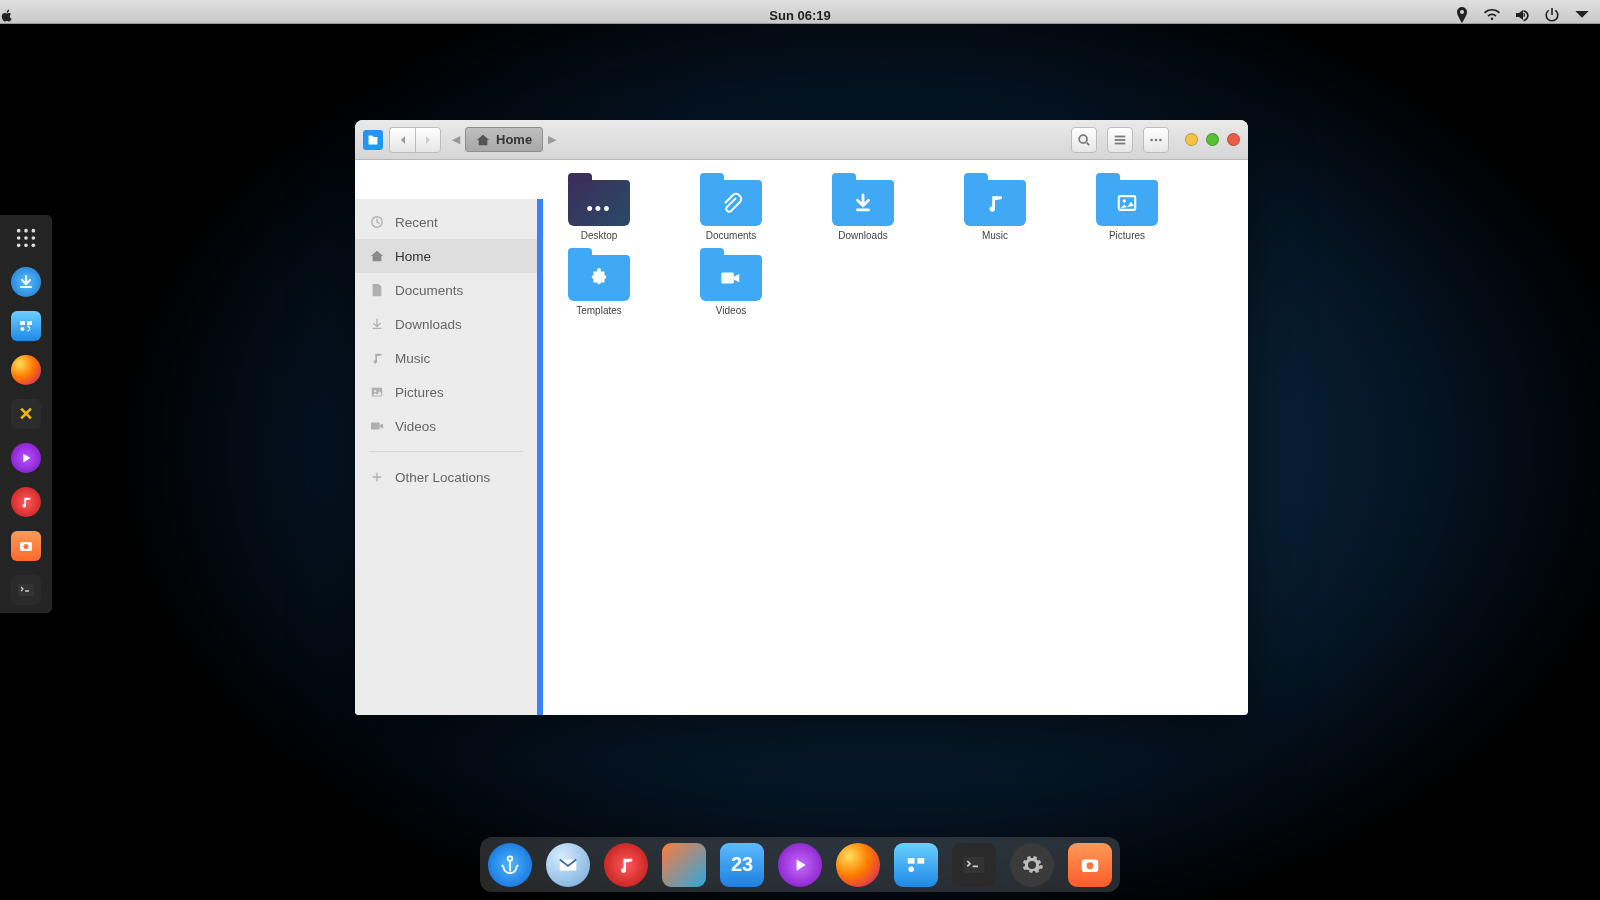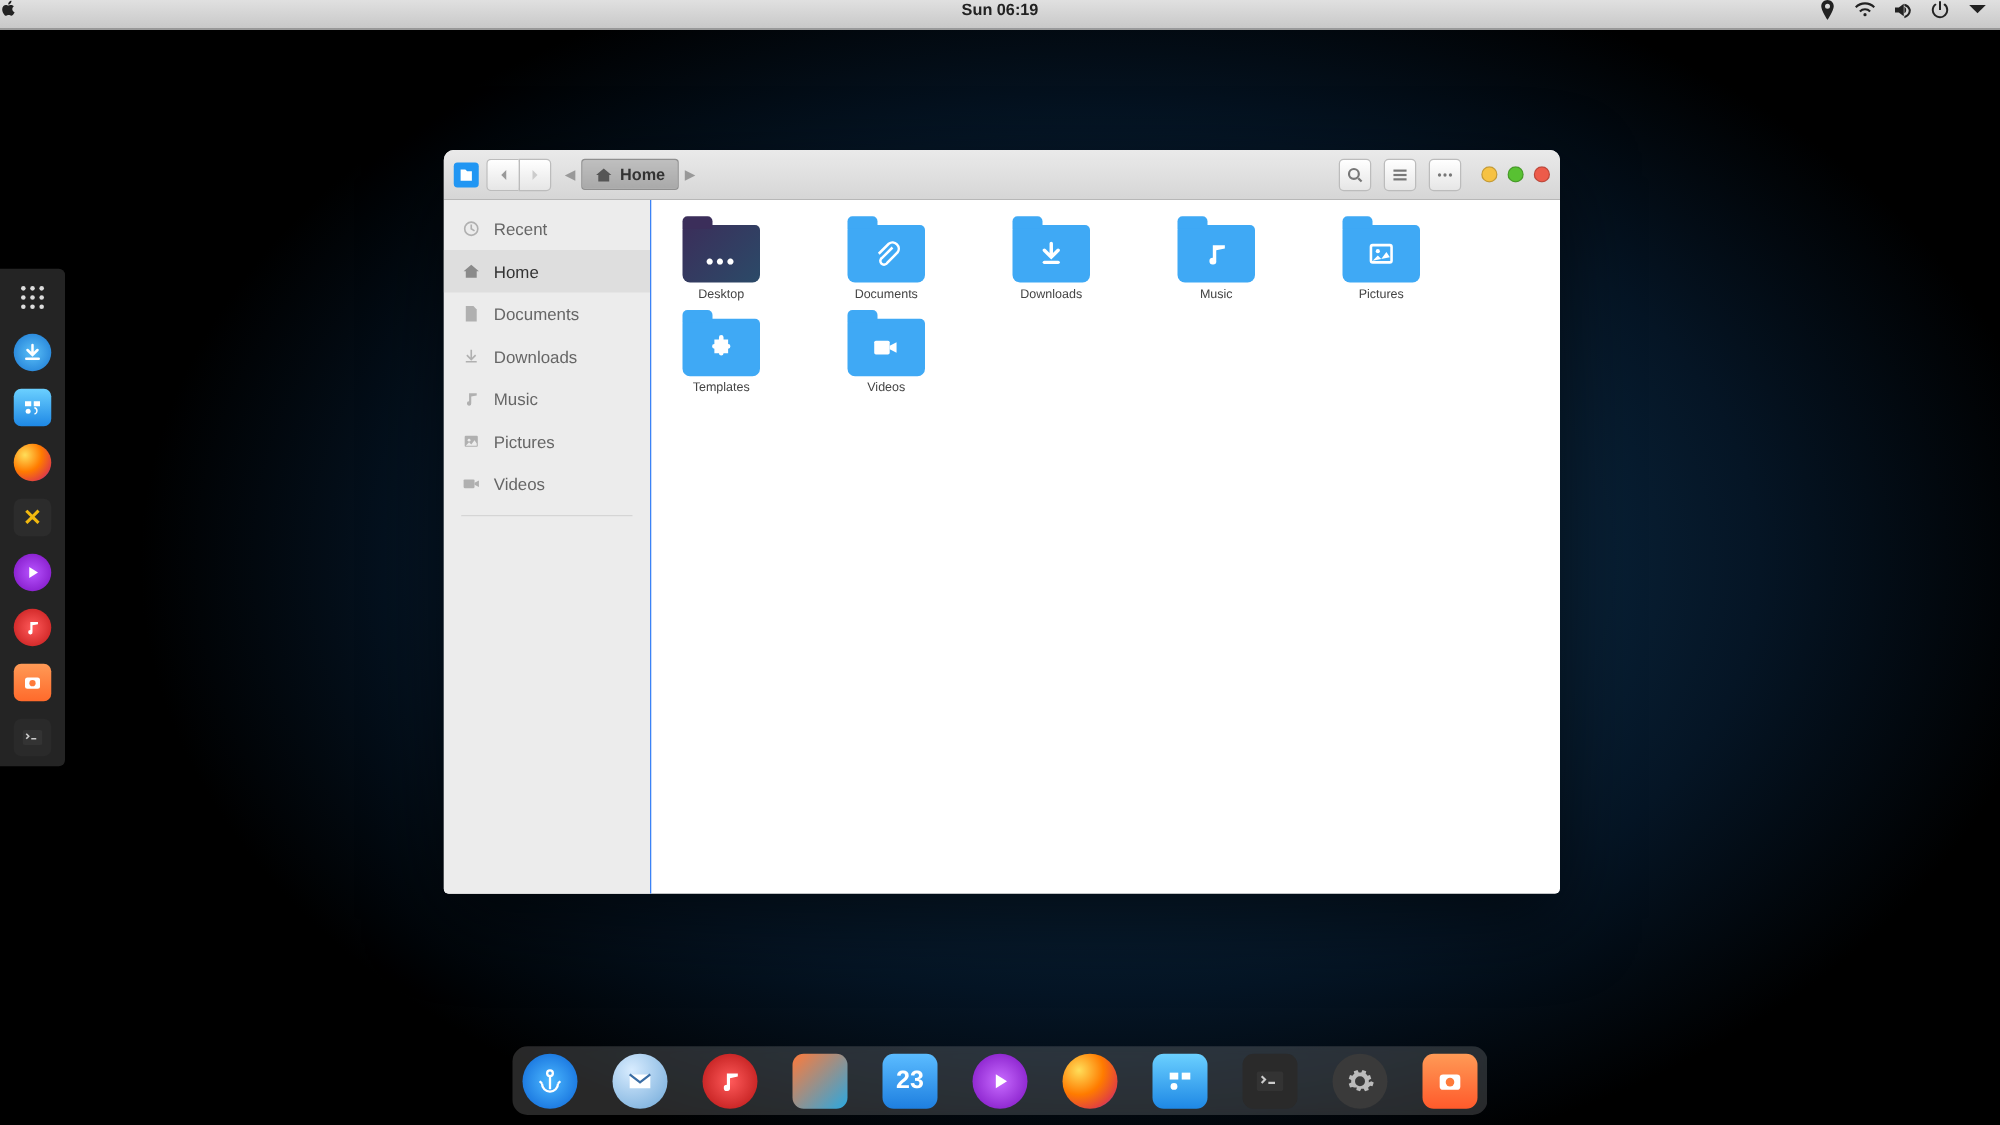--- a/index.html
+++ b/index.html
@@ -7,21 +7,21 @@
 body {
   background: radial-gradient(ellipse 60% 70% at 55% 50%, #1a4a72 0%, #0c2b45 25%, #051525 55%, #000 80%);
   position: relative;
 }
 
 
 .menubar {
   position: absolute; top: 0; left: 0; right: 0; height: 24px;
   background: linear-gradient(#e0e0e0, #c8c8c8);
   border-bottom: 1px solid #9a9a9a;
-  display: flex; align-items: flex-start;
+  display: flex; align-items: flex-end;
   font-size: 13px; color: #222;
 }
 .menubar .apple { width: 26px; text-align: center; font-size: 15px; }
 .menubar .clock { position: absolute; left: 50%; transform: translateX(-50%); font-weight: 700; }
 .menubar .tray { margin-left: auto; display: flex; align-items: center; gap: 14px; padding-right: 10px; }
 .menubar .tray svg { width: 16px; height: 16px; display: block; }
 
 
 .leftdash {
   position: absolute; top: 215px; left: 0; width: 52px;
@@ -54,22 +54,23 @@
 .pathbar { display:flex; align-items:center; }
 .pathseg { display:flex; align-items:center; gap:6px; padding:4px 10px; background:linear-gradient(#bfbfbf,#a9a9a9); border:1px solid #8f8f8f; border-radius:3px; color:#333; font-size:13px; font-weight:600; }
 .patharrow { width:18px; text-align:center; color:#999; font-size:11px; }
 .fm-titlebar .spacer { flex:1; }
 .trafficlights { display:flex; gap:8px; margin-left:10px; align-items:center;}
 .tl { width:13px; height:13px; border-radius:50%; border:1px solid rgba(0,0,0,.2); }
 .tl.min{background:#f6c243;} .tl.max{background:#58c132;} .tl.cls{background:#ed5b4a;}
 
 .fm-body { flex:1; display:flex; }
 .fm-sidebar {
-  width: 166px; background:#ececec; border-right:1px solid #3b82f6;
+  width: 188px; background:#ececec; border-right:6px solid #3b82f6;
   padding-top:6px;
+  margin-top:39px;
 }
 .sbitem { display:flex; align-items:center; gap:10px; padding:9px 14px; font-size:13.5px; color:#666; cursor:pointer; }
 .sbitem.selected { background:#dedede; color:#333; font-weight:500; }
 .sbitem .sbicon { width:16px; height:16px; color:#b0b0b0; display:flex; align-items:center; justify-content:center; }
 .sbitem.selected .sbicon{ color:#8a8a8a;}
 .sbsep { height:1px; background:#d5d5d5; margin:8px 14px; }
 
 .fm-content { flex:1; padding:14px 10px; }
 .iconview { display:flex; flex-wrap:wrap; gap:8px 40px; align-content:flex-start; }
 .fileitem { width:92px; display:flex; flex-direction:column; align-items:center; gap:6px; cursor:pointer; }
@@ -77,21 +78,21 @@
 .folder { width:62px; height:46px; background:#3fa9f5; border-radius:4px 4px 6px 6px; position:relative; margin-top:6px; }
 .folder::before { content:""; position:absolute; top:-7px; left:0; width:24px; height:10px; background:#3fa9f5; border-radius:4px 4px 0 0; }
 .folder.dark{ background:linear-gradient(135deg,#3b2e5a,#2b4a68); }
 .folder.dark::before{ background:#3b2e5a; }
 .folder .glyph{ position:absolute; inset:0; display:flex; align-items:center; justify-content:center; color:#fff; }
 .fileitem .flabel { font-size:10px; color:#444; text-align:center; }
 
 
 .dock { position:absolute; left:50%; transform:translateX(-50%); bottom:8px; height:55px;
   background:rgba(200,200,200,.2); border-radius:12px; padding:5px 8px;
-  display:flex; gap:28px; align-items:center;
+  display:flex; gap:14px; align-items:center;
   backdrop-filter: blur(4px);
 }
 .dockitem { width:44px; height:44px; border-radius:9px; display:flex; align-items:center; justify-content:center; font-size:20px; color:#fff; font-weight:700; }
 
 svg { display:block; }
 </style>
 </head>
 <body>
 
 <div class="menubar">
@@ -300,20 +301,28 @@
       <div class="sbitem">
         <span class="sbicon">
             <svg width="14" height="14" viewBox="0 0 16 16" fill="currentColor">
               <rect x="1" y="4" width="10" height="8" rx="1"></rect>
               <path d="M11 7l4-2v6l-4-2z"></path>
             </svg>
           </span>
         <span>Videos</span>
       </div>
       <div class="sbsep"></div>
+      <div class="sbitem">
+        <span class="sbicon">
+            <svg width="14" height="14" viewBox="0 0 16 16" fill="none" stroke="currentColor" stroke-width="1.5">
+              <path d="M8 3v10M3 8h10"></path>
+            </svg>
+          </span>
+        <span>Other Locations</span>
+      </div>
     </div>
 
     <div class="fm-content">
       <div class="iconview">
         <div class="fileitem">
           <div class="ficon">
               <div class="folder dark">
                 <div class="glyph" style="align-items:flex-end;padding-bottom:6px;font-size:18px;letter-spacing:2px">•••</div>
               </div>
             </div>

